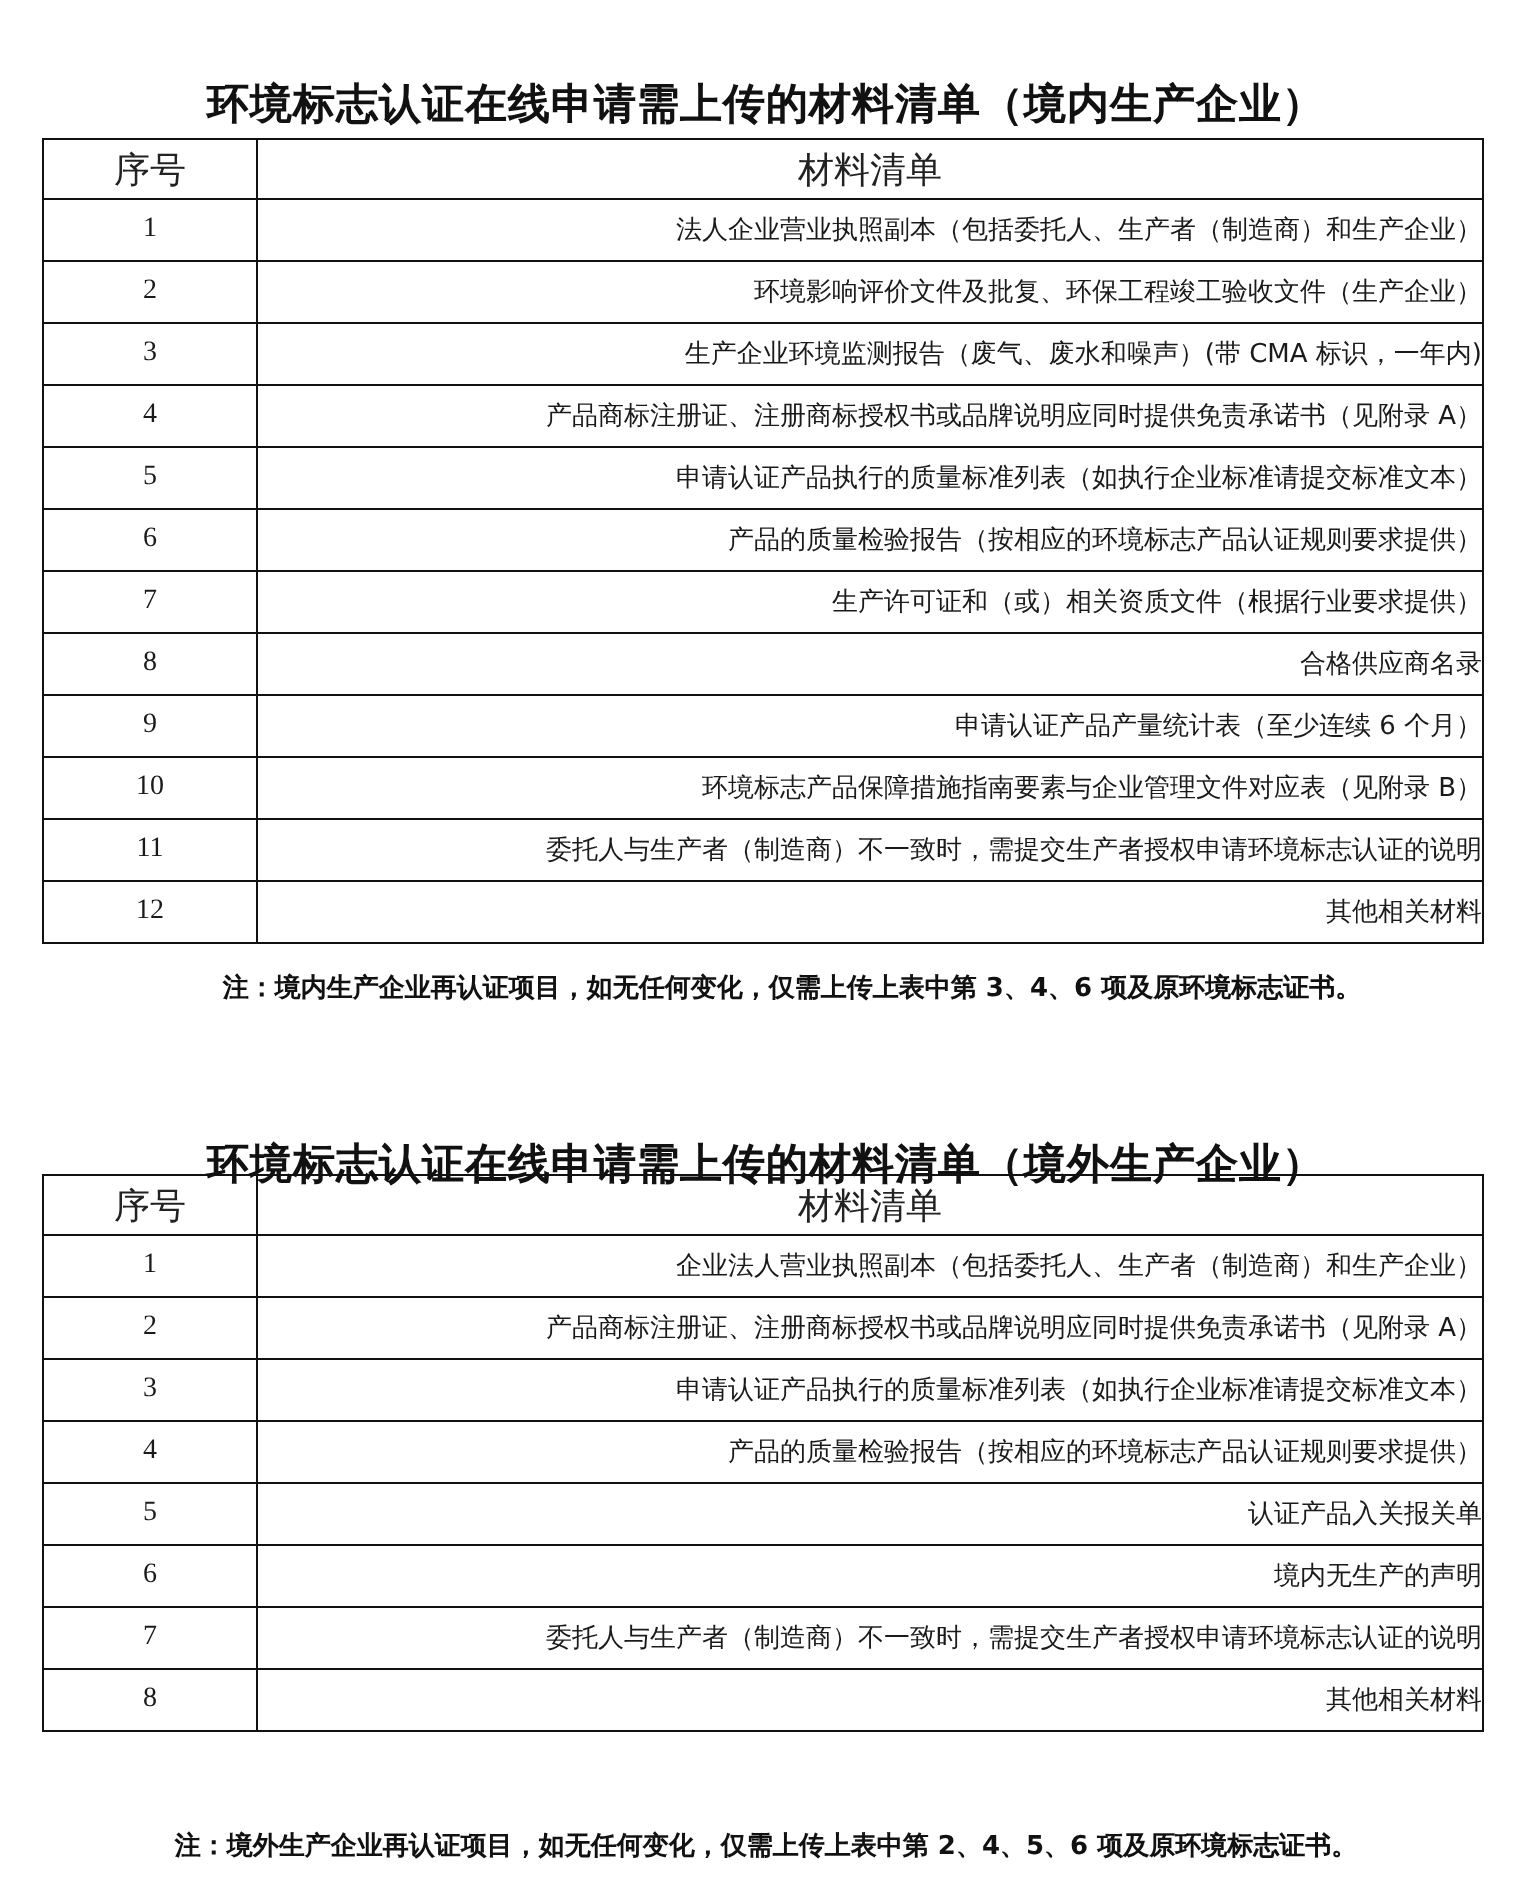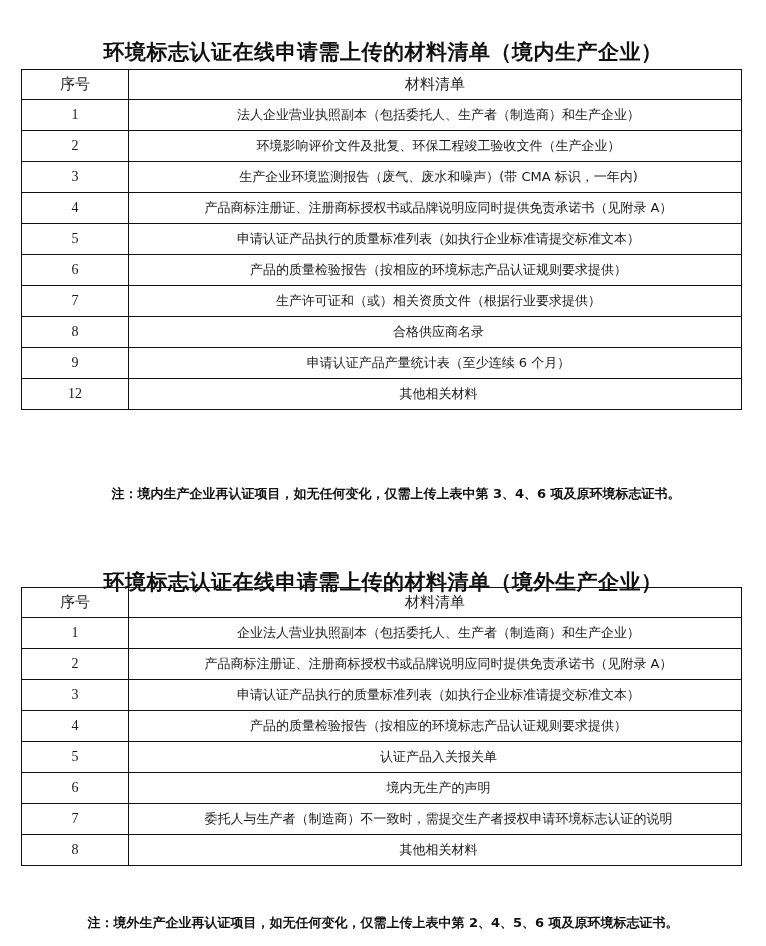--- a/index.html
+++ b/index.html
@@ -37,38 +37,38 @@
     table.materials td, table.materials th {
       border: 1.5px solid #111;
       padding: 0;
       font-weight: normal;
       white-space: nowrap;
       overflow: hidden;
     }
     table.materials th {
       height: 29px;
       font-family: "DejaVu Sans", "Liberation Sans", sans-serif;
-      font-size: 15px;
+      font-size: 18px;
       color: #222;
       text-align: center;
       margin-top: 45px;
     }
     table.materials td {
       height: 30px;
       font-family: "DejaVu Sans", "Liberation Sans", sans-serif;
       font-size: 13px;
       color: #1a1a1a;
     }
     table.materials td.num {
       text-align: center;
       font-family: "Liberation Serif", "DejaVu Serif", serif;
       font-size: 14px;
     }
     table.materials td.item {
-      text-align: center;
+      text-align: right;
       padding-left: 7px;
     }
     col.c-num { width: 107px; }
     col.c-item { width: 613px; }
     .note {
       position: absolute;
       left: 0;
       width: 766px;
       text-align: center;
       font-family: "DejaVu Sans", "Liberation Sans", sans-serif;
@@ -125,20 +125,28 @@
       </tr>
     <tr>
         <td class="num">8</td>
         <td class="item">合格供应商名录</td>
       </tr>
     <tr>
         <td class="num">9</td>
         <td class="item">申请认证产品产量统计表（至少连续 6 个月）</td>
       </tr>
     <tr>
+        <td class="num">10</td>
+        <td class="item">环境标志产品保障措施指南要素与企业管理文件对应表（见附录 B）</td>
+      </tr>
+    <tr>
+        <td class="num">11</td>
+        <td class="item">委托人与生产者（制造商）不一致时，需提交生产者授权申请环境标志认证的说明</td>
+      </tr>
+    <tr>
         <td class="num">12</td>
         <td class="item">其他相关材料</td>
       </tr>
   </tbody>
 </table>
 
 <div class="note" style="top:485px;padding-left:13px;">注：境内生产企业再认证项目，如无任何变化，仅需上传上表中第 3、4、6 项及原环境标志证书。</div>
 
 <div class="title" style="top:568px;">环境标志认证在线申请需上传的材料清单（境外生产企业）</div>
 

